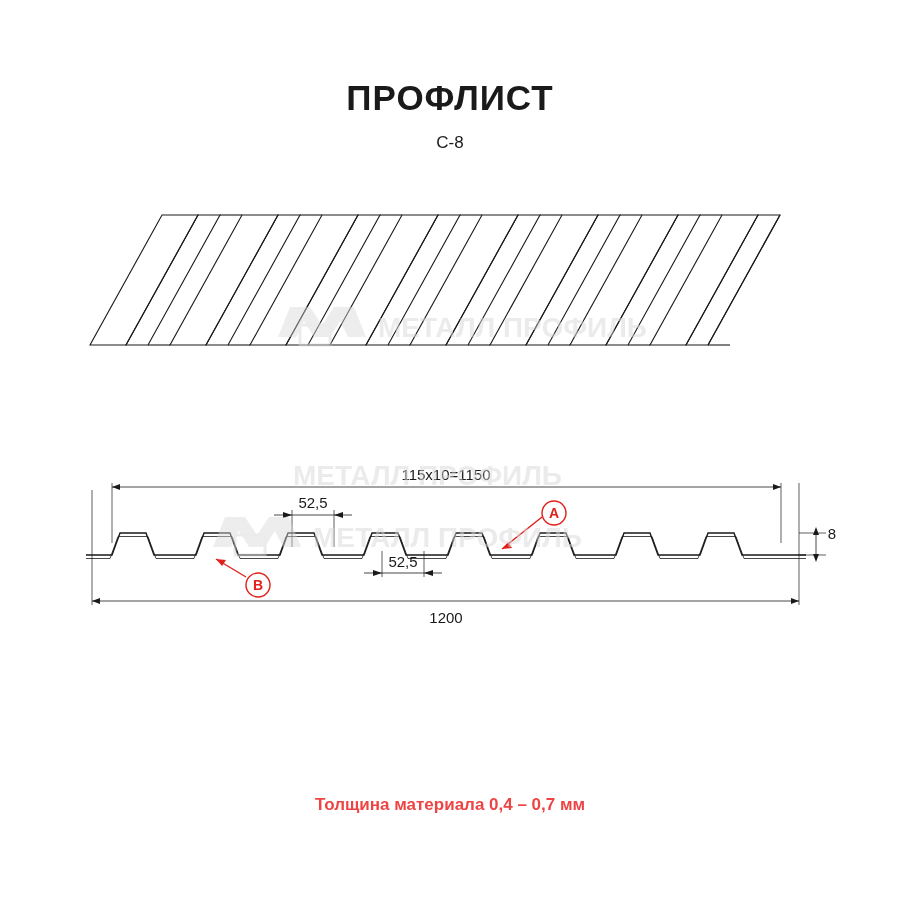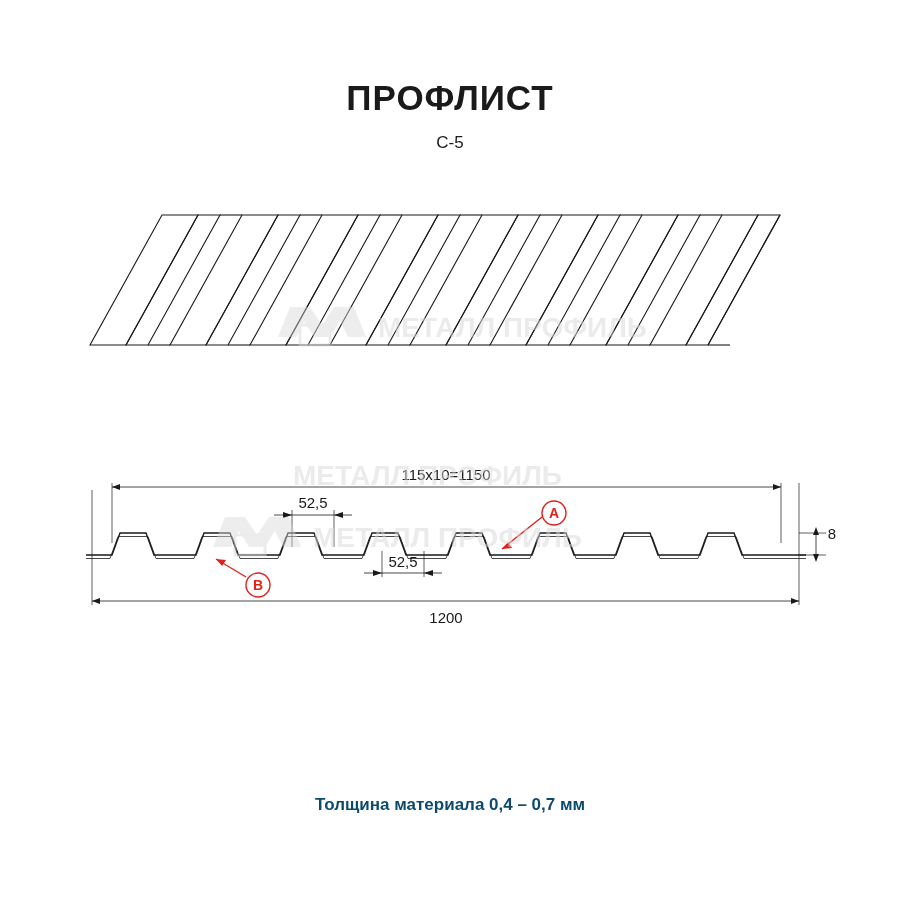--- a/index.html
+++ b/index.html
@@ -41,21 +41,21 @@
     color: #1a1a1a;
   }
   .footer-note {
     position: absolute;
     top: 795px;
     left: 0;
     width: 900px;
     text-align: center;
     font-size: 17px;
     font-weight: bold;
-    color: #0c4a6e;
+    color: #ef4444;
   }
   .iso-wrap {
     position: absolute;
     top: 185px;
     left: 90px;
     width: 720px;
     height: 215px;
   }
   .section-wrap {
     position: absolute;
@@ -89,21 +89,21 @@
     font-weight: bold;
     fill: #d8d8d8;
   }
 </style>
 </head>
 <body>
 
 <div class="page">
 
   <div class="title">ПРОФЛИСТ</div>
-  <div class="subtitle">С-5</div>
+  <div class="subtitle">С-8</div>
 
   <div class="iso-wrap">
     <svg width="720" height="215" viewBox="0 0 720 215">
       <g stroke="#1a1a1a" stroke-width="1.1" fill="none" stroke-linejoin="miter">
 
         <path d="M 72 30 L 108 30 L 36 160 L 0 160 Z"></path>
         <path d="M 108 30 L 130 30 L 58 160 L 36 160 Z"></path>
 
         <path d="M 152 30 L 188 30 L 116 160 L 80 160 Z"></path>
         <path d="M 188 30 L 210 30 L 138 160 L 116 160 Z"></path>

